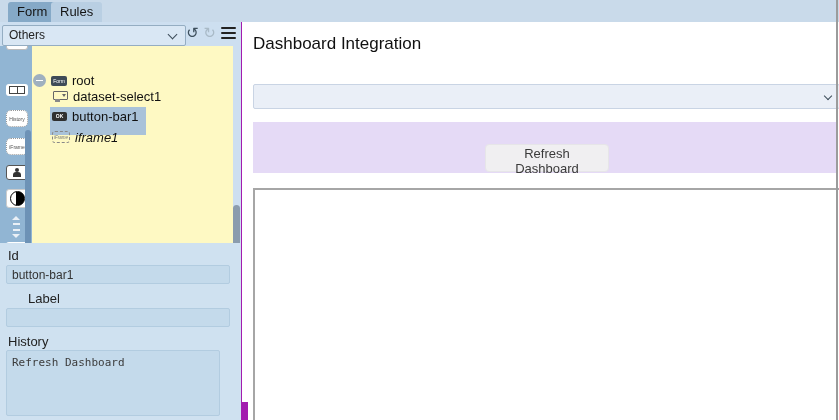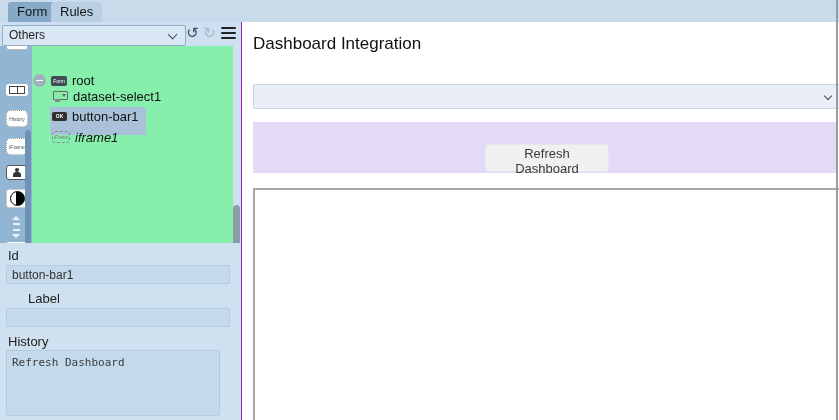--- a/index.html
+++ b/index.html
@@ -8,41 +8,41 @@
   .abs{position:absolute;}
 
   
   #tabbar{left:0;top:0;width:839px;height:22px;background:#c9daea;border-bottom:1px solid #b7c9da;}
   .tab{position:absolute;top:2px;height:20px;line-height:20px;padding:0 9px;
        border-radius:3px 3px 0 0;cursor:default;color:#141414;}
   .tab.active{background:#85a9c7;}
   .tab.inactive{background:#b9cfe3;}
 
   
-  #sidebar{left:0;top:22px;width:241px;height:398px;background:#cddff0;border-right:1px solid #a21caf;}
+  #sidebar{left:0;top:22px;width:241px;height:398px;background:#cddff0;border-right:7px solid #a21caf;}
   #palette-dropdown{left:2px;top:3px;width:176px;height:19px;background:#d9e7f4;
       border:1px solid #94adc2;border-radius:2px;line-height:19px;padding-left:6px;font-size:12px;color:#222;}
   .chev{position:absolute;width:6px;height:6px;border-right:1.6px solid #3c4c59;border-bottom:1.6px solid #3c4c59;
       transform:rotate(45deg);}
   .glyph-btn{position:absolute;top:1px;width:17px;height:20px;font-size:15px;line-height:20px;
       text-align:center;font-family:"DejaVu Sans",sans-serif;}
   #undo-btn{left:184px;color:#3d4f5c;}
   #redo-btn{left:201px;color:#a9bac7;}
   #menu-btn{left:221px;top:5px;width:15px;height:12px;display:flex;flex-direction:column;justify-content:space-between;}
   #menu-btn div{height:2px;background:#222;border-radius:1px;}
 
   
   #palette-strip{left:0;top:24px;width:32px;height:219px;background:#91b5d3;overflow:hidden;}
   .pal{position:absolute;left:6px;width:22px;background:#fff;border-radius:3px;
        display:flex;align-items:center;justify-content:center;box-sizing:border-box;}
   .pal-label{font-size:5px;color:#555;white-space:nowrap;overflow:hidden;}
   #strip-scroll{left:25px;top:84px;width:6px;height:127px;background:#6d92b6;border-radius:3px;}
 
   
-  #tree-panel{left:32px;top:24px;width:201px;height:219px;background:#86efac;}
+  #tree-panel{left:32px;top:24px;width:201px;height:219px;background:#fef9c3;}
   .tree-row{position:absolute;height:19px;display:flex;align-items:center;}
   .tree-label{font-size:13px;color:#111;margin-left:5px;}
   .row-inner{display:flex;align-items:center;height:19px;padding:0 7px 9px 2px;}
   .row-inner.selected{background:#a9c2d9;}
   .mini-dark{background:#3f4b57;color:#fff;border-radius:2px;font-size:5px;
        display:flex;align-items:center;justify-content:center;}
   #sidebar-scroll{left:233px;top:183px;width:7px;height:156px;background:#8b9cad;border-radius:4px;}
 
   
   #props{left:0;top:221px;width:241px;height:199px;background:#cfe1f0;}

